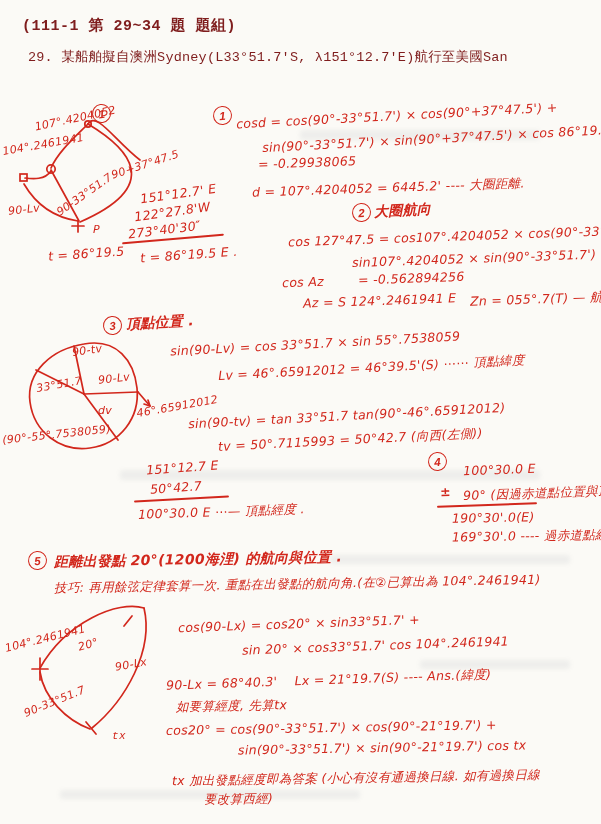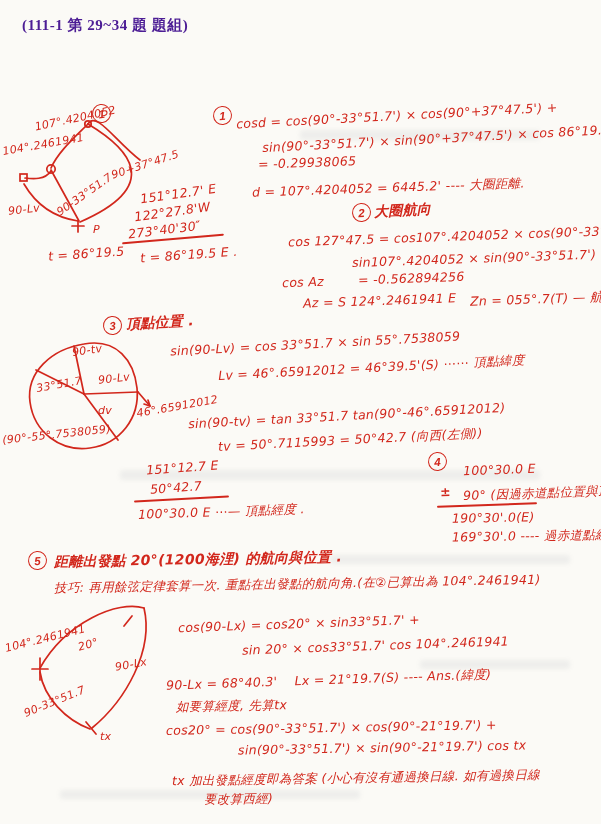--- a/index.html
+++ b/index.html
@@ -1,19 +1,19 @@
 <!DOCTYPE html>
 <html><head>
 <meta charset="utf-8">
 <style>
   html,body{margin:0;padding:0;}
   body{width:601px;height:824px;background:#e9e7e2;font-family:"Liberation Sans","DejaVu Sans",sans-serif;}
   #page{position:relative;width:601px;height:824px;background:#fbfaf6;overflow:hidden;}
   
-  .print{position:absolute;color:#4c1d95;font-family:Liberation Serif, serif;}
+  .print{position:absolute;color:#7f1d1d;font-family:Liberation Mono, monospace;}
   .title{font-size:15px;font-weight:bold;letter-spacing:.5px;}
   .qline{font-size:13.5px;letter-spacing:.2px;}
   
   .hw{position:absolute;color:#d2271c;font-style:italic;font-size:12.5px;white-space:nowrap;
       font-family:"DejaVu Sans",sans-serif;letter-spacing:.3px;}
   .hw.big{font-size:14px;}
   .hw.sm{font-size:11px;}
   .badge{position:absolute;color:#d2271c;border:1.7px solid #d2271c;border-radius:50%;
          width:17px;height:17px;display:flex;align-items:center;justify-content:center;
          font-size:11.5px;font-style:italic;font-weight:bold;}
@@ -28,20 +28,21 @@
 
 <div id="page">
 
   <div class="bleed" style="left:300px;top:130px;width:240px;height:10px;"></div>
   <div class="bleed" style="left:120px;top:470px;width:420px;height:10px;"></div>
   <div class="bleed" style="left:330px;top:555px;width:240px;height:9px;"></div>
   <div class="bleed" style="left:420px;top:660px;width:150px;height:9px;"></div>
   <div class="bleed" style="left:60px;top:790px;width:300px;height:9px;"></div>
 
   <div class="print title" style="left:22px;top:16px;">(111-1 第 29~34 題 題組)</div>
+  <div class="print qline" style="left:28px;top:48px;">29. 某船舶擬自澳洲Sydney(L33°51.7'S, λ151°12.7'E)航行至美國San</div>
 
   <div class="badge" style="left:92px;top:104px;transform:rotate(-8deg);">1</div>
   <svg style="left:0;top:100px;" width="210" height="185">
     <path d="M88,24 C128,48 165,85 80,122"></path>
     <path d="M88,24 C74,38 58,52 51,68"></path>
     <path d="M51,71 C45,80 33,79 25,78"></path>
     <path d="M24,84 C38,108 58,118 78,121"></path>
     <path d="M51,70 L79,121"></path>
     <path d="M88,24 C96,10 116,42 140,60" stroke-width="1.4"></path>
     <circle cx="88" cy="24" r="3.2"></circle>
@@ -124,21 +125,21 @@
     <path d="M26,74 C30,100 52,122 76,131"></path>
     <line x1="26" y1="60" x2="26" y2="82"></line>
     <line x1="18" y1="71" x2="34" y2="71"></line>
     <line x1="72" y1="124" x2="82" y2="136"></line>
     <path d="M110,28 l8,-10" stroke-width="1.4"></path>
   </svg>
   <div class="hw sm" style="left:4px;top:632px;transform:rotate(-14deg);">104°.2461941</div>
   <div class="hw sm" style="left:78px;top:638px;transform:rotate(-16deg);">20°</div>
   <div class="hw sm" style="left:115px;top:658px;transform:rotate(-10deg);">90-Lx</div>
   <div class="hw sm" style="left:22px;top:695px;transform:rotate(-22deg);">90-33°51.7</div>
-  <div class="hw sm" style="left:100px;top:730px;">tx</div>
+  <div class="hw sm" style="left:112px;top:730px;font-family:Liberation Mono, monospace;">tx</div>
 
   <div class="hw" style="left:178px;top:616px;transform:rotate(-2deg);">cos(90-Lx) = cos20° × sin33°51.7' +</div>
   <div class="hw" style="left:242px;top:638px;transform:rotate(-2deg);">sin 20° × cos33°51.7' cos 104°.2461941</div>
   <div class="hw" style="left:166px;top:672px;transform:rotate(-2deg);white-space:pre;">90-Lx = 68°40.3'    Lx = 21°19.7(S) ---- Ans.(緯度)</div>
   <div class="hw" style="left:176px;top:698px;transform:rotate(-1deg);">如要算經度, 先算tx</div>
   <div class="hw" style="left:166px;top:720px;transform:rotate(-1deg);">cos20° = cos(90°-33°51.7') × cos(90°-21°19.7') +</div>
   <div class="hw" style="left:238px;top:740px;transform:rotate(-1deg);">sin(90°-33°51.7') × sin(90°-21°19.7') cos tx</div>
   <div class="hw" style="left:172px;top:770px;transform:rotate(-1deg);">tx 加出發點經度即為答案 (小心有沒有通過換日線. 如有過換日線</div>
   <div class="hw" style="left:204px;top:791px;transform:rotate(-1deg);">要改算西經)</div>
 

